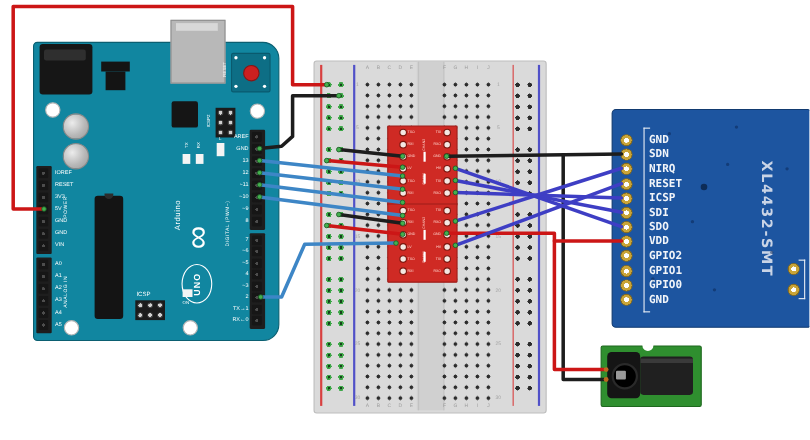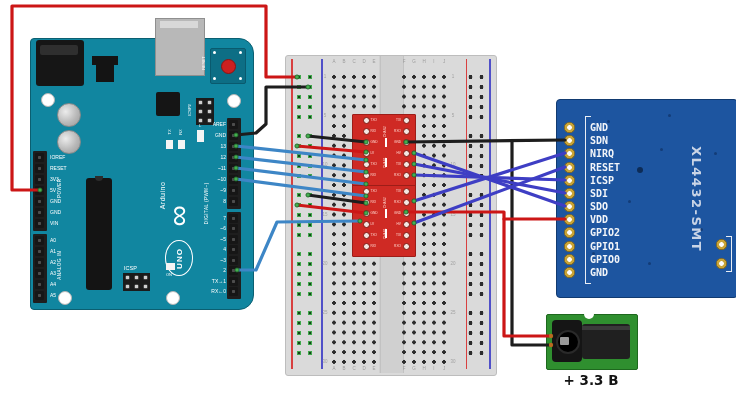--- a/index.html
+++ b/index.html
@@ -459,21 +459,20 @@
   <div class="abs" id="jack-pcb"></div>
   <div class="abs" style="left:584px;top:309px;width:10px;height:10px;background:#fff;border-radius:50%;"></div>
   <div class="abs" style="left:620px;top:337px;width:5px;height:5px;background:#c8781e;border-radius:50%;"></div>
   <div class="abs" style="left:582px;top:324px;width:48px;height:35px;background:#202020;border-radius:3px;">
     <div class="abs" style="left:0;top:2px;width:48px;height:4px;background:#3a3a3a;"></div>
   </div>
   <div class="abs" style="left:552px;top:320px;width:30px;height:42px;background:#151515;border-radius:4px;">
     <div class="abs" style="left:4px;top:10px;width:20px;height:20px;background:#000;border:2px solid #2a2a2a;border-radius:50%;"></div>
     <div class="abs" style="left:8px;top:17px;width:9px;height:8px;background:#9a9a9a;border-radius:1px;"></div>
   </div>
-  <div class="abs" id="jack-label">+ 3.3 В</div>
 
   <svg id="wires-svg" width="736" height="400" viewBox="0 0 736 400">
       <polyline points="40,190 12,190 12,6 266,6 266,77 297,77" fill="none" stroke="#cc1616" stroke-width="3.2" stroke-linecap="round" stroke-linejoin="round"></polyline>
       <polyline points="236,135 256,133 266,124 266,87 308,87" fill="none" stroke="#1d1d1d" stroke-width="3.2" stroke-linecap="round" stroke-linejoin="round"></polyline>
       <polyline points="308,136 366,142" fill="none" stroke="#1d1d1d" stroke-width="3.2" stroke-linecap="round" stroke-linejoin="round"></polyline>
       <polyline points="297,146 366,152" fill="none" stroke="#cc1616" stroke-width="3.2" stroke-linecap="round" stroke-linejoin="round"></polyline>
       <polyline points="236,146 366,160" fill="none" stroke="#3d86c6" stroke-width="3.2" stroke-linecap="round" stroke-linejoin="round"></polyline>
       <polyline points="236,157 366,172" fill="none" stroke="#3d86c6" stroke-width="3.2" stroke-linecap="round" stroke-linejoin="round"></polyline>
       <polyline points="236,168 366,184" fill="none" stroke="#3d86c6" stroke-width="3.2" stroke-linecap="round" stroke-linejoin="round"></polyline>
       <polyline points="236,179 366,196" fill="none" stroke="#3d86c6" stroke-width="3.2" stroke-linecap="round" stroke-linejoin="round"></polyline>

